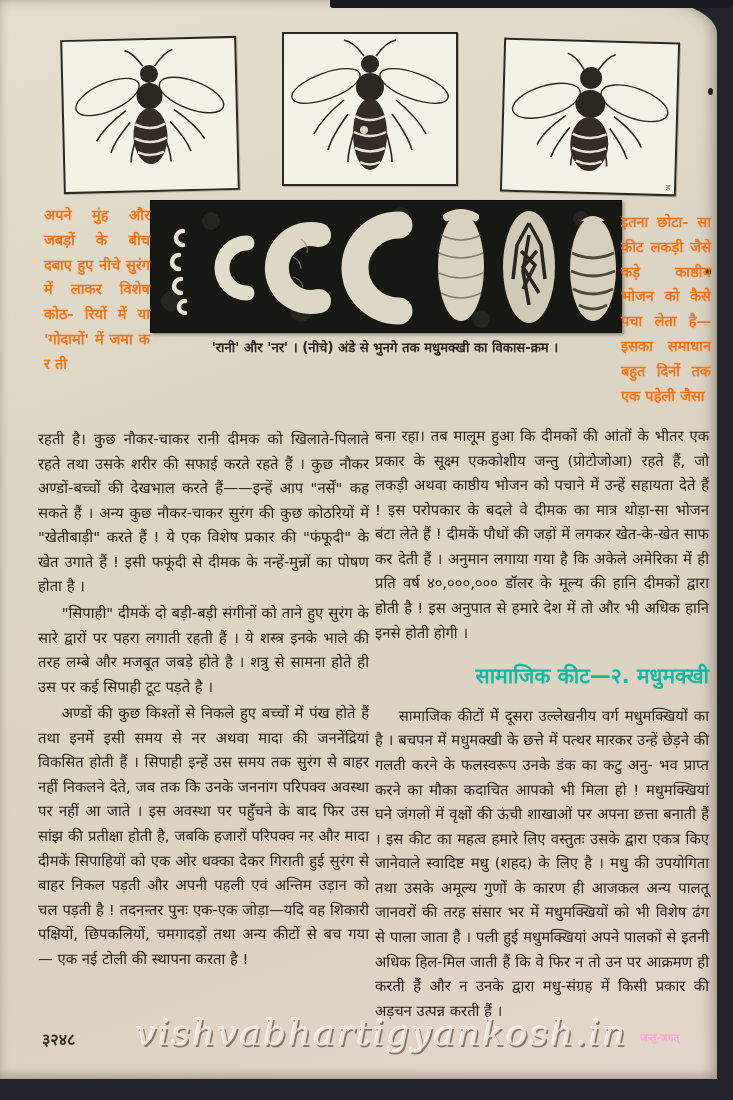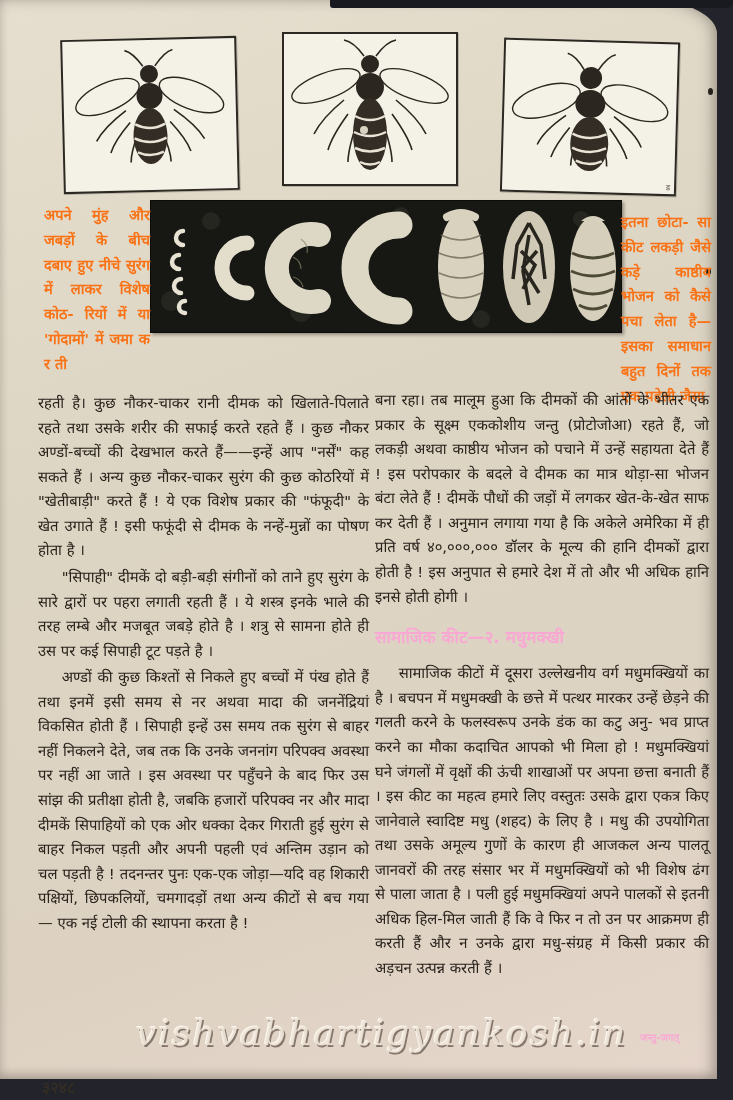--- a/index.html
+++ b/index.html
@@ -48,34 +48,34 @@
 
   .side-col{
     position:absolute;font-size:14.6px;line-height:1.7;
     text-align:justify;font-weight:bold;color:#f97316;
   }
   .side-left{left:44px;top:203px;width:106px;}
   .side-right{left:621px;top:210px;width:90px;}
 
   .main-col{
     position:absolute;font-size:14.8px;line-height:1.66;
-    text-align:justify;color:#28221b;
+    text-align:justify;color:#28221b;margin-top:36px;
   }
   .col-left{left:38px;top:391px;width:331px;}
   .col-right{left:375px;top:388px;width:334px;}
   .main-col p{margin:0 0 2px 0;}
   .main-col p.indent{text-indent:1.6em;}
   .section-heading{
-    text-align:left;font-size:17px;font-weight:bold;
-    margin:14px 0 10px 0;color:#f9a8d4;
+    text-align:right;font-size:21px;font-weight:bold;
+    margin:14px 0 10px 0;color:#14b8a6;
   }
 
   .page-number{
     position:absolute;left:42px;top:1028px;
-    font-size:16px;font-weight:bold;color:#332c24;margin-top:48px;
+    font-size:16px;font-weight:bold;color:#332c24;
   }
   .journal-title{
     position:absolute;left:640px;top:1030px;
     font-size:10px;font-weight:bold;color:#f9a8d4;
   }
   .watermark{
     position:absolute;left:136px;top:1012px;width:460px;
     font-size:36px;font-style:italic;letter-spacing:2px;
     font-family:"DejaVu Serif","Liberation Serif",serif;
     color:rgba(238,228,216,.92);
@@ -222,20 +222,21 @@
     <g stroke="#35321f" stroke-width="3" fill="none" opacity=".85">
       <path d="M421 52 q21 10 42 0"></path>
         <path d="M420 70 q22 10 44 0"></path>
         <path d="M422 88 q20 10 40 0"></path>
         <path d="M428 104 q14 8 28 0"></path>
     </g>
   </svg>
 </div>
 
 <div class="caption">
+  <div>'रानी' और 'नर' । (नीचे) अंडे से भुनगे तक मधुमक्खी का विकास-क्रम ।</div>
 </div>
 
 <div class="side-col side-left">अपने मुंह और जबड़ों के बीच दबाए हुए नीचे सुरंग में लाकर विशेष कोठ- रियों में या 'गोदामों' में जमा क र ती</div>
 <div class="side-col side-right">इतना छोटा- सा कीट लकड़ी जैसे कड़े काष्ठीय भोजन को कैसे पचा लेता है— इसका समाधान बहुत दिनों तक एक पहेली जैसा</div>
 
 <div class="main-col col-left">
   <p>रहती है। कुछ नौकर-चाकर रानी दीमक को खिलाते-पिलाते रहते तथा उसके शरीर की सफाई करते रहते हैं । कुछ नौकर अण्डों-बच्चों की देखभाल करते हैं——इन्हें आप "नर्सें" कह सकते हैं । अन्य कुछ नौकर-चाकर सुरंग की कुछ कोठरियों में "खेतीबाड़ी" करते हैं ! ये एक विशेष प्रकार की "फंफूदी" के खेत उगाते हैं ! इसी फफूंदी से दीमक के नन्हें-मुन्नों का पोषण होता है ।</p>
   <p class="indent">"सिपाही" दीमकें दो बड़ी-बड़ी संगीनों को ताने हुए सुरंग के सारे द्वारों पर पहरा लगाती रहती हैं । ये शस्त्र इनके भाले की तरह लम्बे और मजबूत जबड़े होते है । शत्रु से सामना होते ही उस पर कई सिपाही टूट पड़ते है ।</p>
   <p class="indent">अण्डों की कुछ किश्तों से निकले हुए बच्चों में पंख होते हैं तथा इनमें इसी समय से नर अथवा मादा की जननेंद्रियां विकसित होती हैं । सिपाही इन्हें उस समय तक सुरंग से बाहर नहीं निकलने देते, जब तक कि उनके जननांग परिपक्व अवस्था पर नहीं आ जाते । इस अवस्था पर पहुँचने के बाद फिर उस सांझ की प्रतीक्षा होती है, जबकि हजारों परिपक्व नर और मादा दीमकें सिपाहियों को एक ओर धक्का देकर गिराती हुई सुरंग से बाहर निकल पड़ती और अपनी पहली एवं अन्तिम उड़ान को चल पड़ती है ! तदनन्तर पुनः एक-एक जोड़ा—यदि वह शिकारी पक्षियों, छिपकलियों, चमगादड़ों तथा अन्य कीटों से बच गया — एक नई टोली की स्थापना करता है !</p>
 </div>

